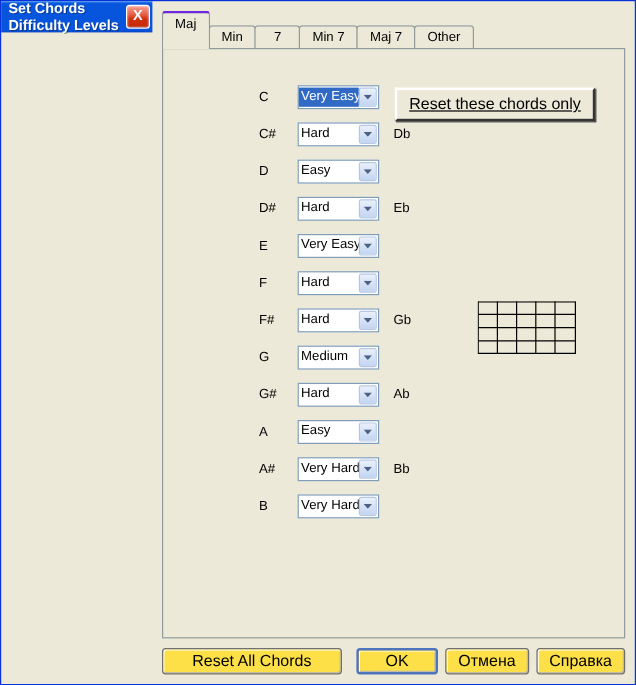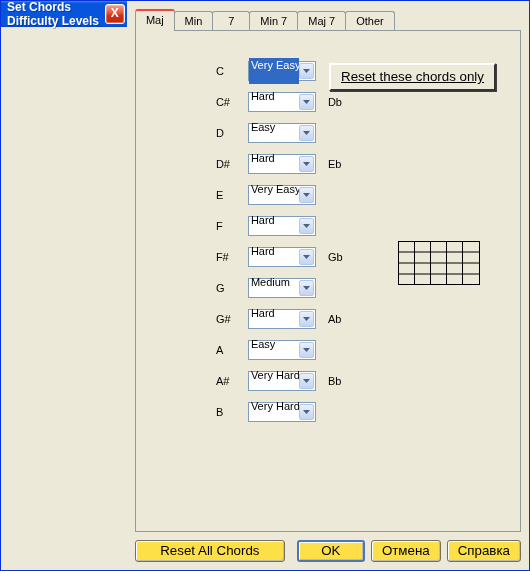--- a/index.html
+++ b/index.html
@@ -65,24 +65,24 @@
     position: relative;
     cursor: pointer;
     min-width: 38px;
     text-align: center;
   }
   .tab.active {
     background: #ece9d8;
     padding-bottom: 4px;
     margin-bottom: -1px;
     z-index: 3;
-    border-top: 2px solid #ef4444;
+    border-top: 2px solid #6d28d9;
   }
   .tab:not(.active) {
-    margin-top: 2px;
+    margin-top: 12px;
   }
   .tab-panel {
     flex: 1;
     border: 1px solid #919b9c;
     background: #ece9d8;
     padding: 30px 18px 18px 18px;
     position: relative;
     z-index: 1;
   }
   .chord-rows {
@@ -107,21 +107,21 @@
     display: flex;
     align-items: center;
     background: #fff;
     border-top: 1px solid #7f9db9;
     border-left: 1px solid #7f9db9;
     border-right: 1px solid #7f9db9;
     border-bottom: 1px solid #7f9db9;
   }
   .chord-row .dd .dd-val {
     flex: 1;
-    padding: 1px 1px 13px 2px;
+    padding: 1px 1px 3px 2px;
     white-space: nowrap;
     overflow: hidden;
   }
   .chord-row .dd .dd-val.sel {
     background: #316ac5;
     color: #fff;
   }
   .dd-btn {
     width: 15px;
     height: 16px;

